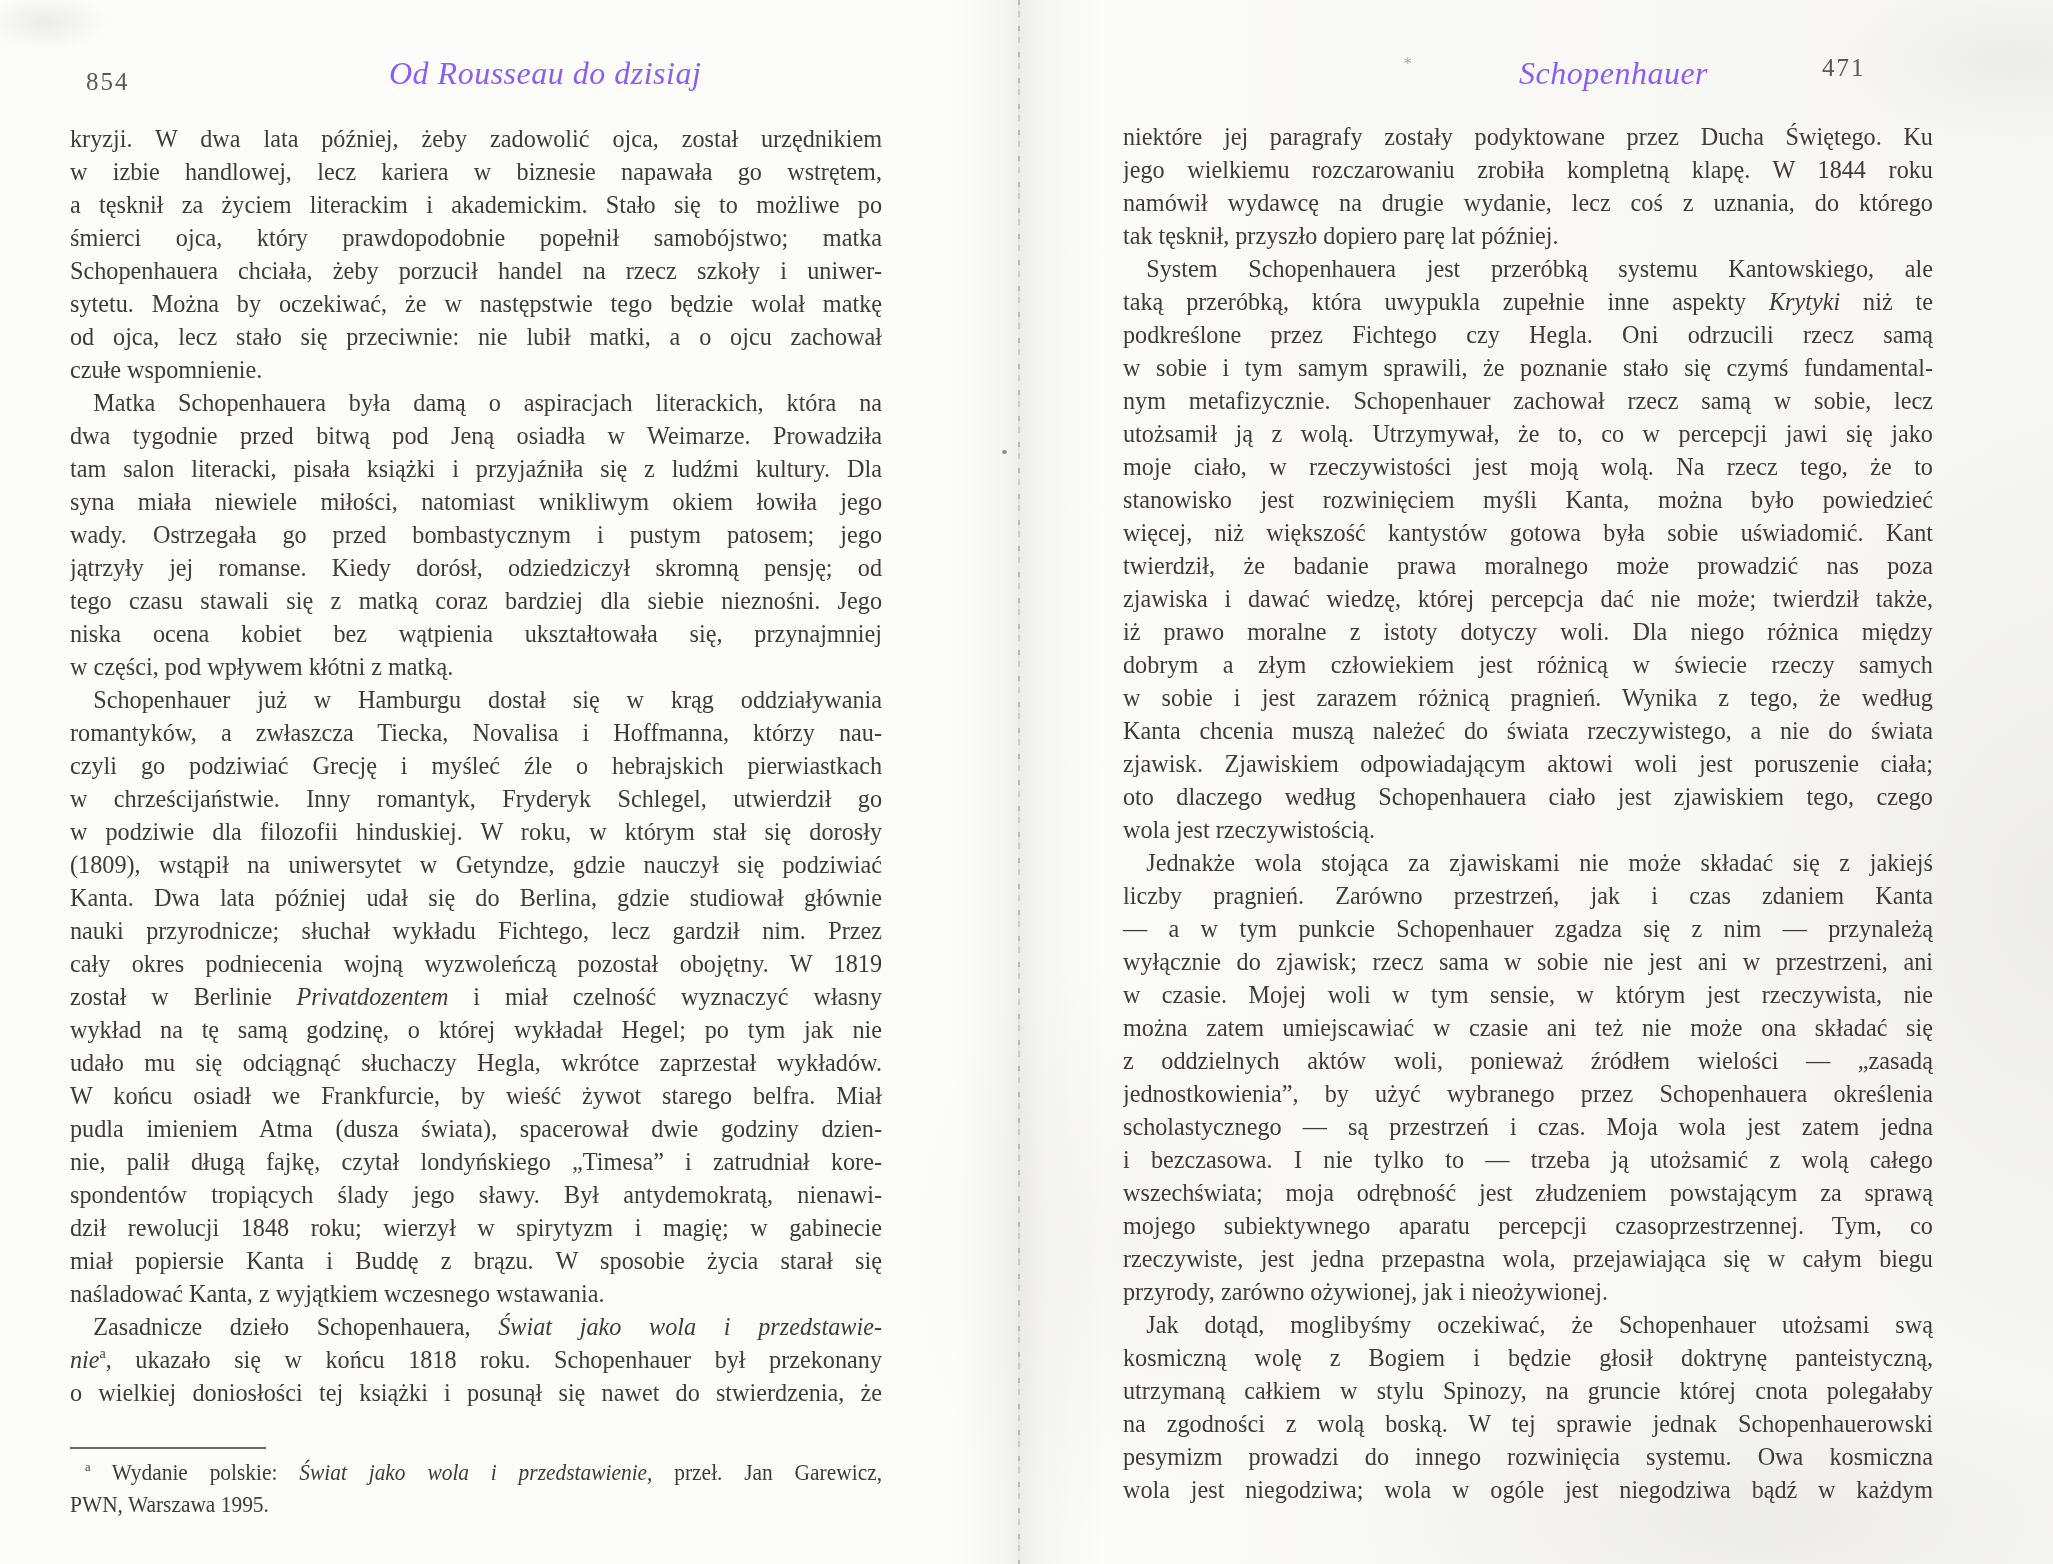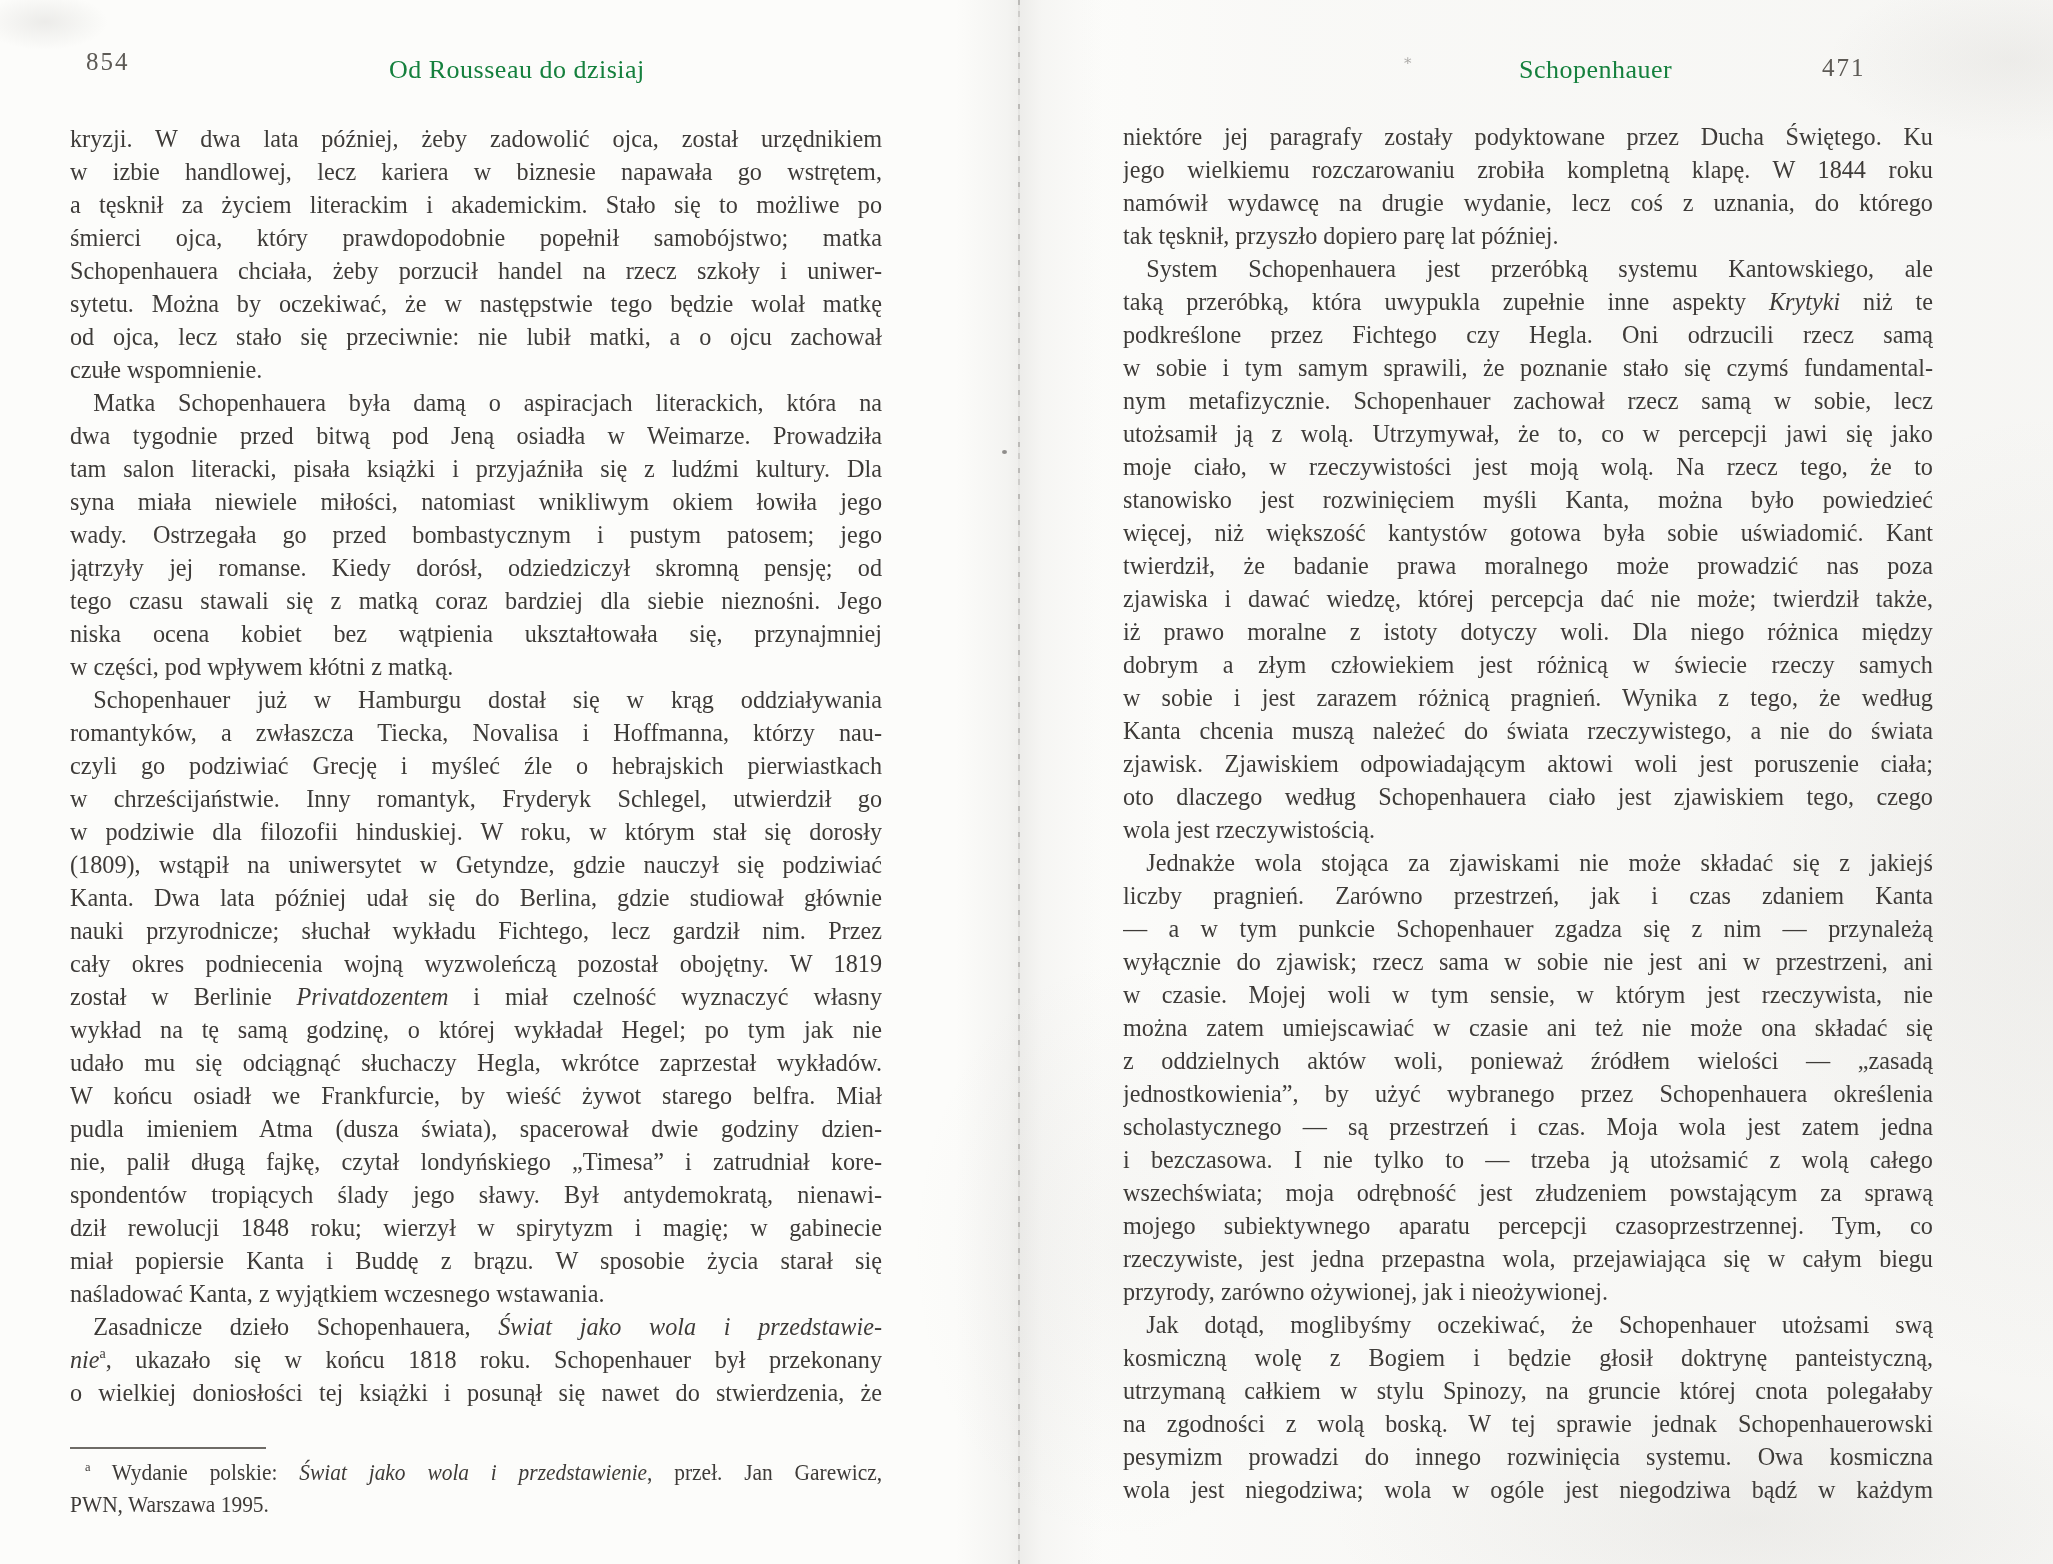--- a/index.html
+++ b/index.html
@@ -23,22 +23,22 @@
   }
   .gutter-line{position:absolute;left:1018px;top:0;width:2px;height:1564px;pointer-events:none;opacity:.55;
     background:repeating-linear-gradient(180deg, rgba(70,66,62,0.55) 0 5px, rgba(70,66,62,0.10) 5px 11px, rgba(70,66,62,0.35) 11px 17px, rgba(70,66,62,0.05) 17px 26px);
   }
   .speck-dot{position:absolute;left:1002px;top:450px;width:5px;height:4px;border-radius:50%;
     background:rgba(60,57,54,0.55);}
   .smudge-mark{position:absolute;left:1404px;top:50px;font-size:15px;color:rgba(110,106,102,0.55);
     font-style:italic;}
   
   .pg-num{position:absolute;font-size:25px;color:#5d5a55;letter-spacing:2px;}
-  .run-title{position:absolute;font-size:26px;color:#15803d;letter-spacing:0.5px;}
-  #lnum{left:86px;top:48px;text-align:right;}
+  .run-title{position:absolute;font-size:32px;font-style:italic;color:#8b5cf6;letter-spacing:0.5px;}
+  #lnum{left:86px;top:68px;text-align:right;}
   #ltitle{left:389px;top:55px;}
   #rtitle{left:1519px;top:55px;}
   #rnum{left:1822px;top:54px;}
   
   .body-col{position:absolute;transform-origin:0 0;color:#3e3b38;}
   #left-body{left:70px;top:122px;width:872px;transform:scaleX(0.9312);}
   #right-body{left:1123px;top:120px;width:870px;transform:scaleX(0.9310);}
   .line{
     font-size:26px;line-height:33px;height:33px;overflow:hidden;
     text-align:justify;text-align-last:justify;white-space:normal;

